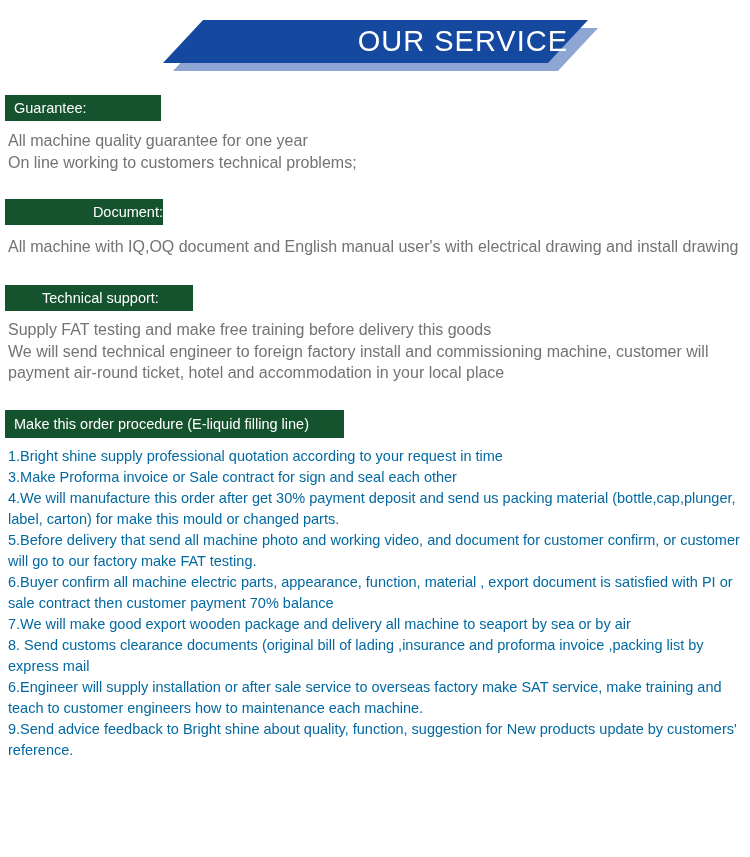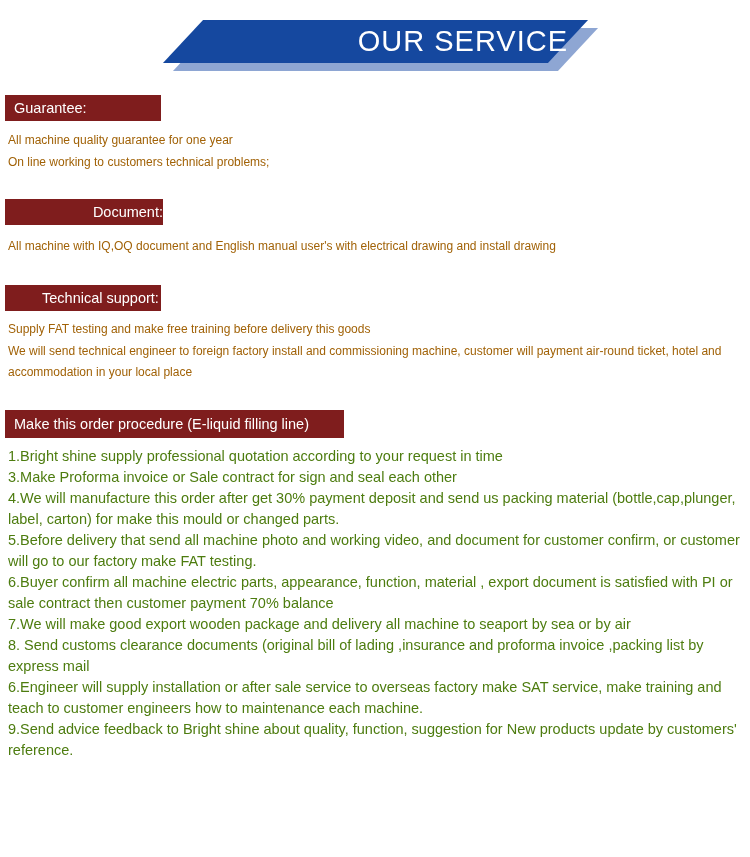--- a/index.html
+++ b/index.html
@@ -39,51 +39,51 @@
     letter-spacing: 1px;
     white-space: nowrap;
   }
 
   
   .bar {
     position: absolute;
     left: 5px;
     height: 26px;
     line-height: 26px;
-    background: #7f1d1d;
+    background: #14532d;
     color: #ffffff;
     font-size: 14.5px;
     padding-left: 9px;
     box-sizing: border-box;
     white-space: nowrap;
   }
   .bar1 { top: 95px;  width: 156px; }
   .bar2 { top: 199px; width: 158px; text-align: right; }
-  .bar3 { top: 285px; width: 156px; padding-left: 37px; }
+  .bar3 { top: 285px; width: 188px; padding-left: 37px; }
   .bar4 { top: 410px; width: 339px; height: 28px; line-height: 28px; }
 
   
   .text-block {
     position: absolute;
     left: 8px;
     width: 738px;
-    color: #a16207;
-    font-size: 12px;
+    color: #737373;
+    font-size: 16px;
     line-height: 21.5px;
   }
   .tb1 { top: 130px; }
   .tb2 { top: 236px; }
   .tb3 { top: 319px; }
 
   .list-block {
     position: absolute;
     left: 8px;
     top: 446px;
     width: 738px;
-    color: #4d7c0f;
+    color: #0369a1;
     font-size: 14.5px;
     line-height: 21px;
   }
 </style>
 </head>
 <body>
 
 <div class="page">
 
   <div>

